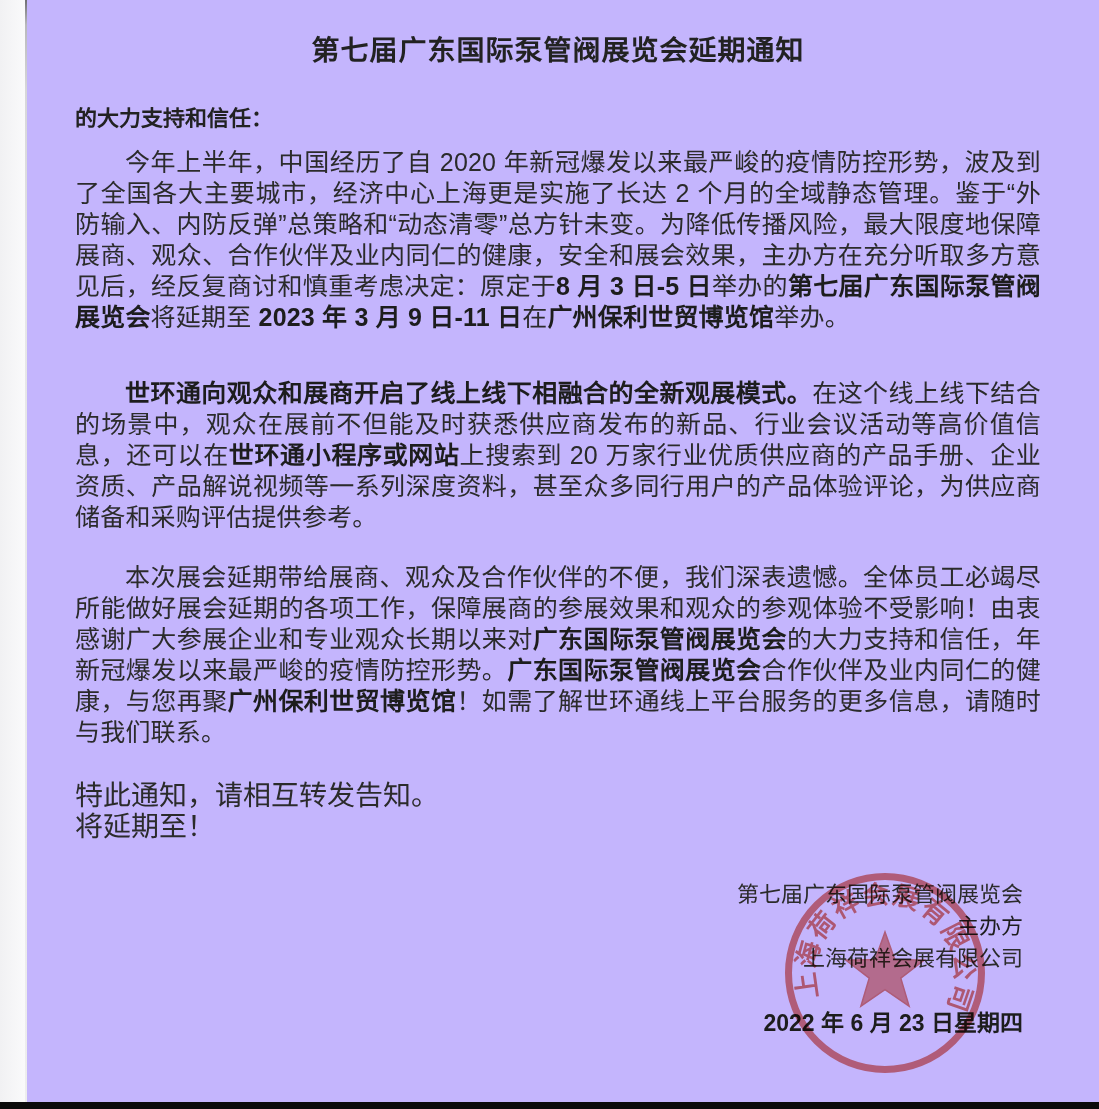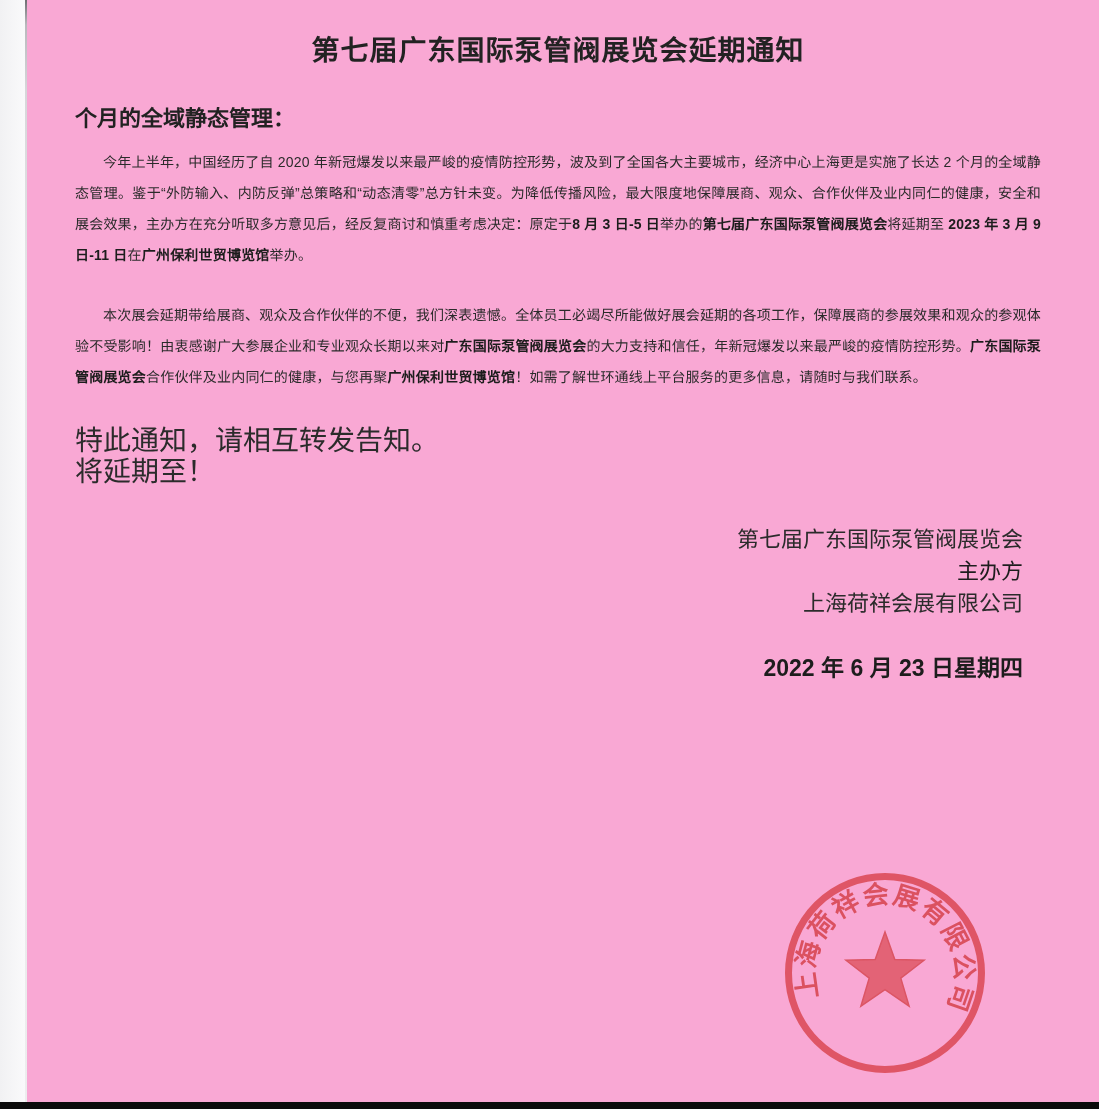--- a/index.html
+++ b/index.html
@@ -1,21 +1,21 @@
 <!DOCTYPE html>
 <html lang="zh-CN"><head>
 <meta charset="utf-8">
 <style>
   html, body { margin: 0; padding: 0; background: #ffffff; }
   * { box-sizing: border-box; }
   .page {
     position: relative;
     width: 1099px;
     height: 1109px;
-    background: #f9a8d4;
+    background: #c4b5fd;
     overflow: hidden;
     font-family: "Liberation Sans", sans-serif;
     color: #2b2b2b;
   }
   
   .scan-strip-left {
     position: absolute; left: 0; top: 0; width: 25px; height: 100%;
     background: linear-gradient(to right, #f1f1f3, #fafafb);
   }
   .scan-line {
@@ -39,21 +39,21 @@
     color: #222;
   }
   .salutation {
     margin-top: 36px;
     font-size: 22px;
     line-height: 26px;
     font-weight: 700;
     color: #222;
   }
   .para {
-    font-size: 14px;
+    font-size: 25px;
     line-height: 31px;
     text-align: justify;
     text-indent: 2em;
     margin: 0;
     letter-spacing: 0.2px;
   }
   .para b { font-weight: 700; color: #1d1d1d; }
   .p1 { margin-top: 15px; }
   .p2 { margin-top: 39px; }
   .p3 { margin-top: 45px; }
@@ -84,23 +84,24 @@
 <body>
 
 <div class="page">
 
   <div class="scan-strip-left"></div>
   <div class="scan-line"></div>
 
   <div class="content">
     <h1 class="doc-title">第七届广东国际泵管阀展览会延期通知</h1>
 
-    <div class="salutation">个月的全域静态管理：</div>
+    <div class="salutation">的大力支持和信任：</div>
 
     <p class="para p1"><span>今年上半年，中国经历了自 2020 年新冠爆发以来最严峻的疫情防控形势，波及到了全国各大主要城市，经济中心上海更是实施了长达 2 个月的全域静态管理。鉴于“外防输入、内防反弹”总策略和“动态清零”总方针未变。为降低传播风险，最大限度地保障展商、观众、合作伙伴及业内同仁的健康，安全和展会效果，主办方在充分听取多方意见后，经反复商讨和慎重考虑决定：原定于</span><b>8 月 3 日-5 日</b><span>举办的</span><b>第七届广东国际泵管阀展览会</b><span>将延期至 </span><b>2023 年 3 月 9 日-11 日</b><span>在</span><b>广州保利世贸博览馆</b><span>举办。</span></p>
+    <p class="para p3"><b>世环通向观众和展商开启了线上线下相融合的全新观展模式。</b><span>在这个线上线下结合的场景中，观众在展前不但能及时获悉供应商发布的新品、行业会议活动等高价值信息，还可以在</span><b>世环通小程序或网站</b><span>上搜索到 20 万家行业优质供应商的产品手册、企业资质、产品解说视频等一系列深度资料，甚至众多同行用户的产品体验评论，为供应商储备和采购评估提供参考。</span></p>
     <p class="para p4"><span>本次展会延期带给展商、观众及合作伙伴的不便，我们深表遗憾。全体员工必竭尽所能做好展会延期的各项工作，保障展商的参展效果和观众的参观体验不受影响！由衷感谢广大参展企业和专业观众长期以来对</span><b>广东国际泵管阀展览会</b><span>的大力支持和信任，年新冠爆发以来最严峻的疫情防控形势。</span><b>广东国际泵管阀展览会</b><span>合作伙伴及业内同仁的健康，与您再聚</span><b>广州保利世贸博览馆</b><span>！如需了解世环通线上平台服务的更多信息，请随时与我们联系。</span></p>
 
     <div class="closing">
       <div>特此通知，请相互转发告知。</div>
       <div>将延期至！</div>
     </div>
 
     <div class="signature">
       <div>第七届广东国际泵管阀展览会</div>
       <div class="role">主办方</div>

